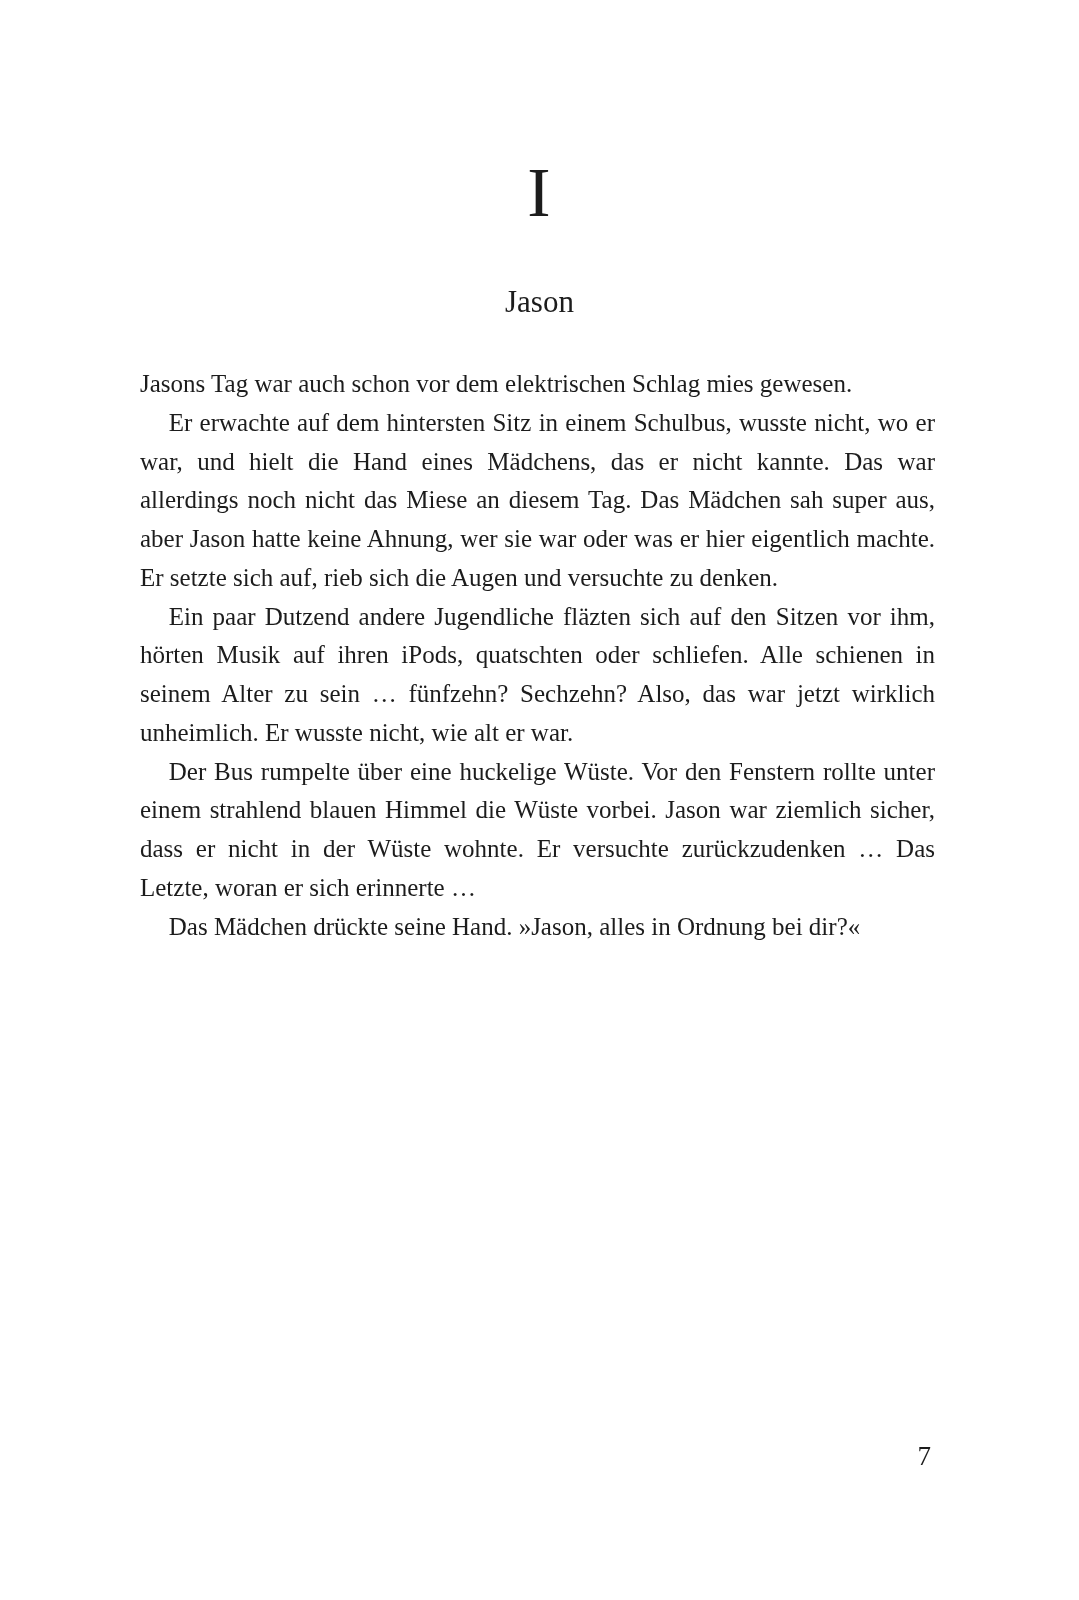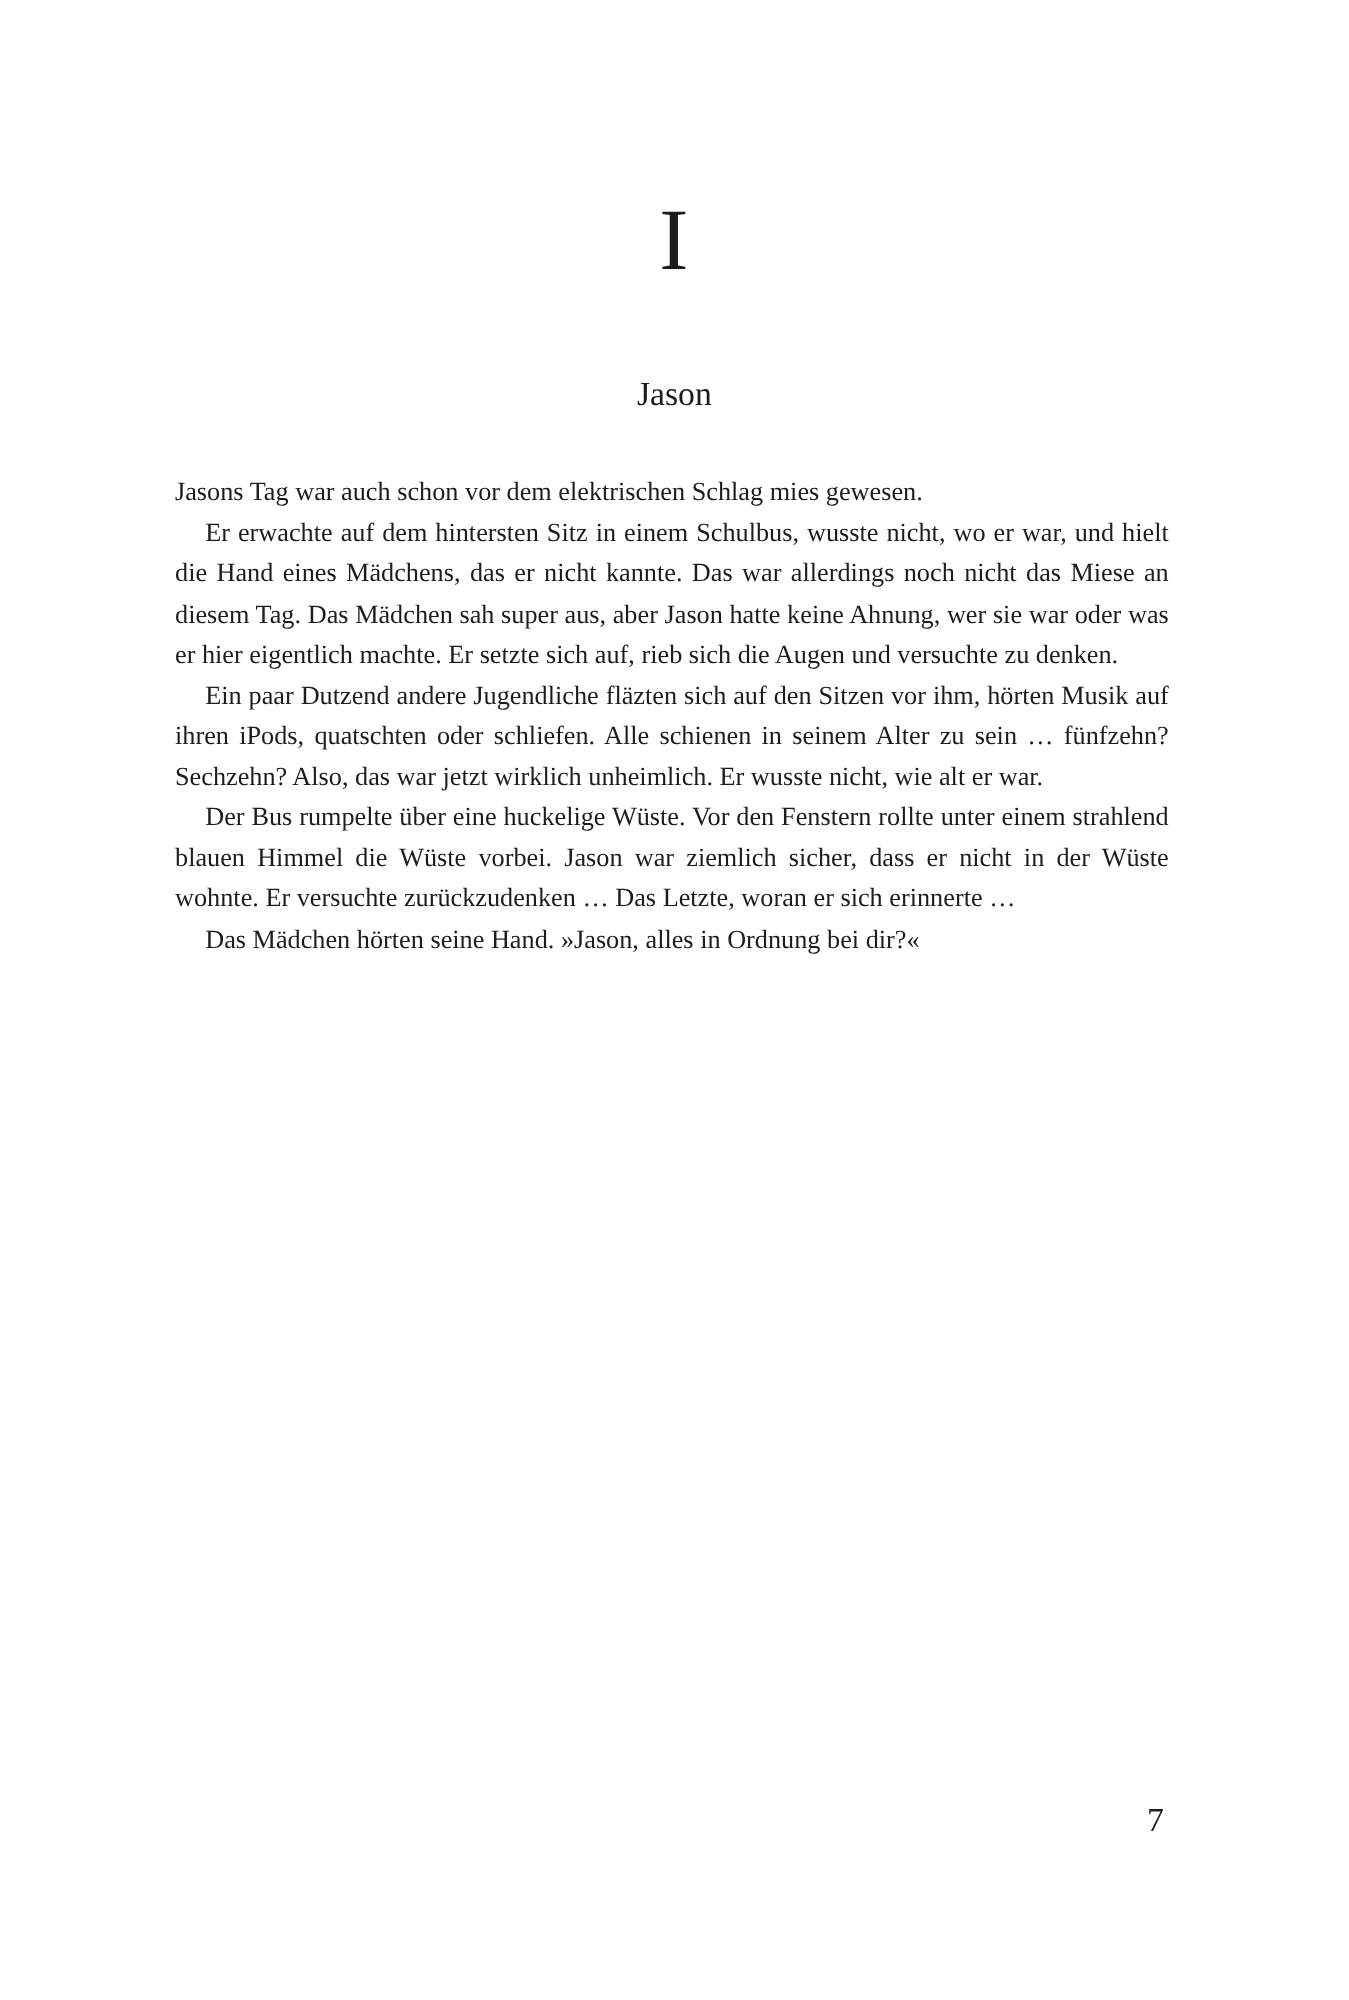--- a/index.html
+++ b/index.html
@@ -25,32 +25,32 @@
     padding-top: 158px;
     text-align: center;
     font-size: 70px;
     font-weight: 400;
     line-height: 1;
     letter-spacing: 1px;
     color: #1c1c1c;
   }
 
   .chapter-title {
-    margin: 16px;
+    margin: 0;
     padding-top: 58px;
     text-align: center;
-    font-size: 27px;
+    font-size: 31px;
     font-weight: 400;
     line-height: 1;
     color: #1c1c1c;
   }
 
   .body-text {
     margin: 48px 144px 0 140px; 
-    font-size: 21px;
+    font-size: 25px;
     line-height: 1.55;
     text-align: justify;
     hyphens: auto;
     -webkit-hyphens: auto;
   }
 
   .body-text p {
     margin: 0;
     text-indent: 1.15em;
   }
@@ -74,18 +74,18 @@
 
   <h1 class="chapter-number">I</h1>
 
   <h2 class="chapter-title">Jason</h2>
 
   <div class="body-text">
       <p class="first">Jasons Tag war auch schon vor dem elektrischen Schlag mies gewesen.</p>
       <p class="">Er erwachte auf dem hintersten Sitz in einem Schulbus, wusste nicht, wo er war, und hielt die Hand eines Mädchens, das er nicht kannte. Das war allerdings noch nicht das Miese an diesem Tag. Das Mädchen sah super aus, aber Jason hatte keine Ahnung, wer sie war oder was er hier eigentlich machte. Er setzte sich auf, rieb sich die Augen und versuchte zu denken.</p>
       <p class="">Ein paar Dutzend andere Jugendliche fläzten sich auf den Sitzen vor ihm, hörten Musik auf ihren iPods, quatschten oder schliefen. Alle schienen in seinem Alter zu sein … fünfzehn? Sechzehn? Also, das war jetzt wirklich unheimlich. Er wusste nicht, wie alt er war.</p>
       <p class="">Der Bus rumpelte über eine huckelige Wüste. Vor den Fenstern rollte unter einem strahlend blauen Himmel die Wüste vorbei. Jason war ziemlich sicher, dass er nicht in der Wüste wohnte. Er versuchte zurückzudenken … Das Letzte, woran er sich erinnerte …</p>
-      <p class="">Das Mädchen hörten seine Hand. »Jason, alles in Ordnung bei dir?«</p>
+      <p class="">Das Mädchen drückte seine Hand. »Jason, alles in Ordnung bei dir?«</p>
     </div>
 
   <div class="page-number">7</div>
 
 </div>
 
 </body></html>

